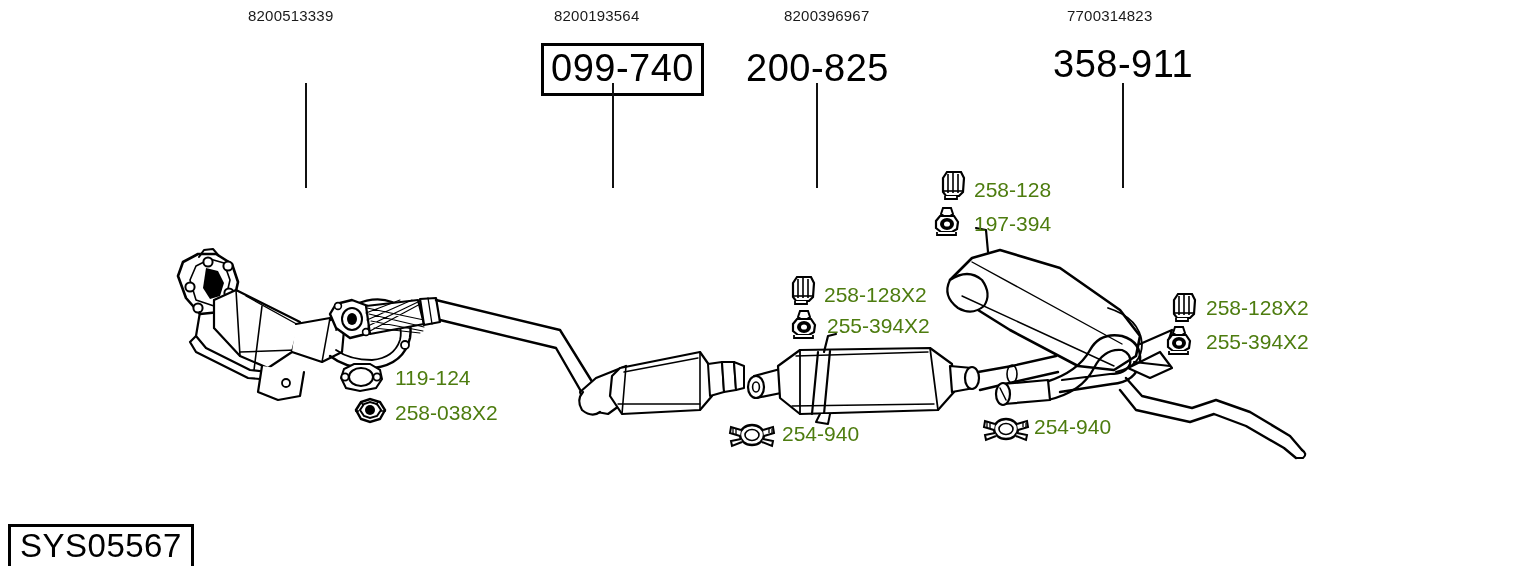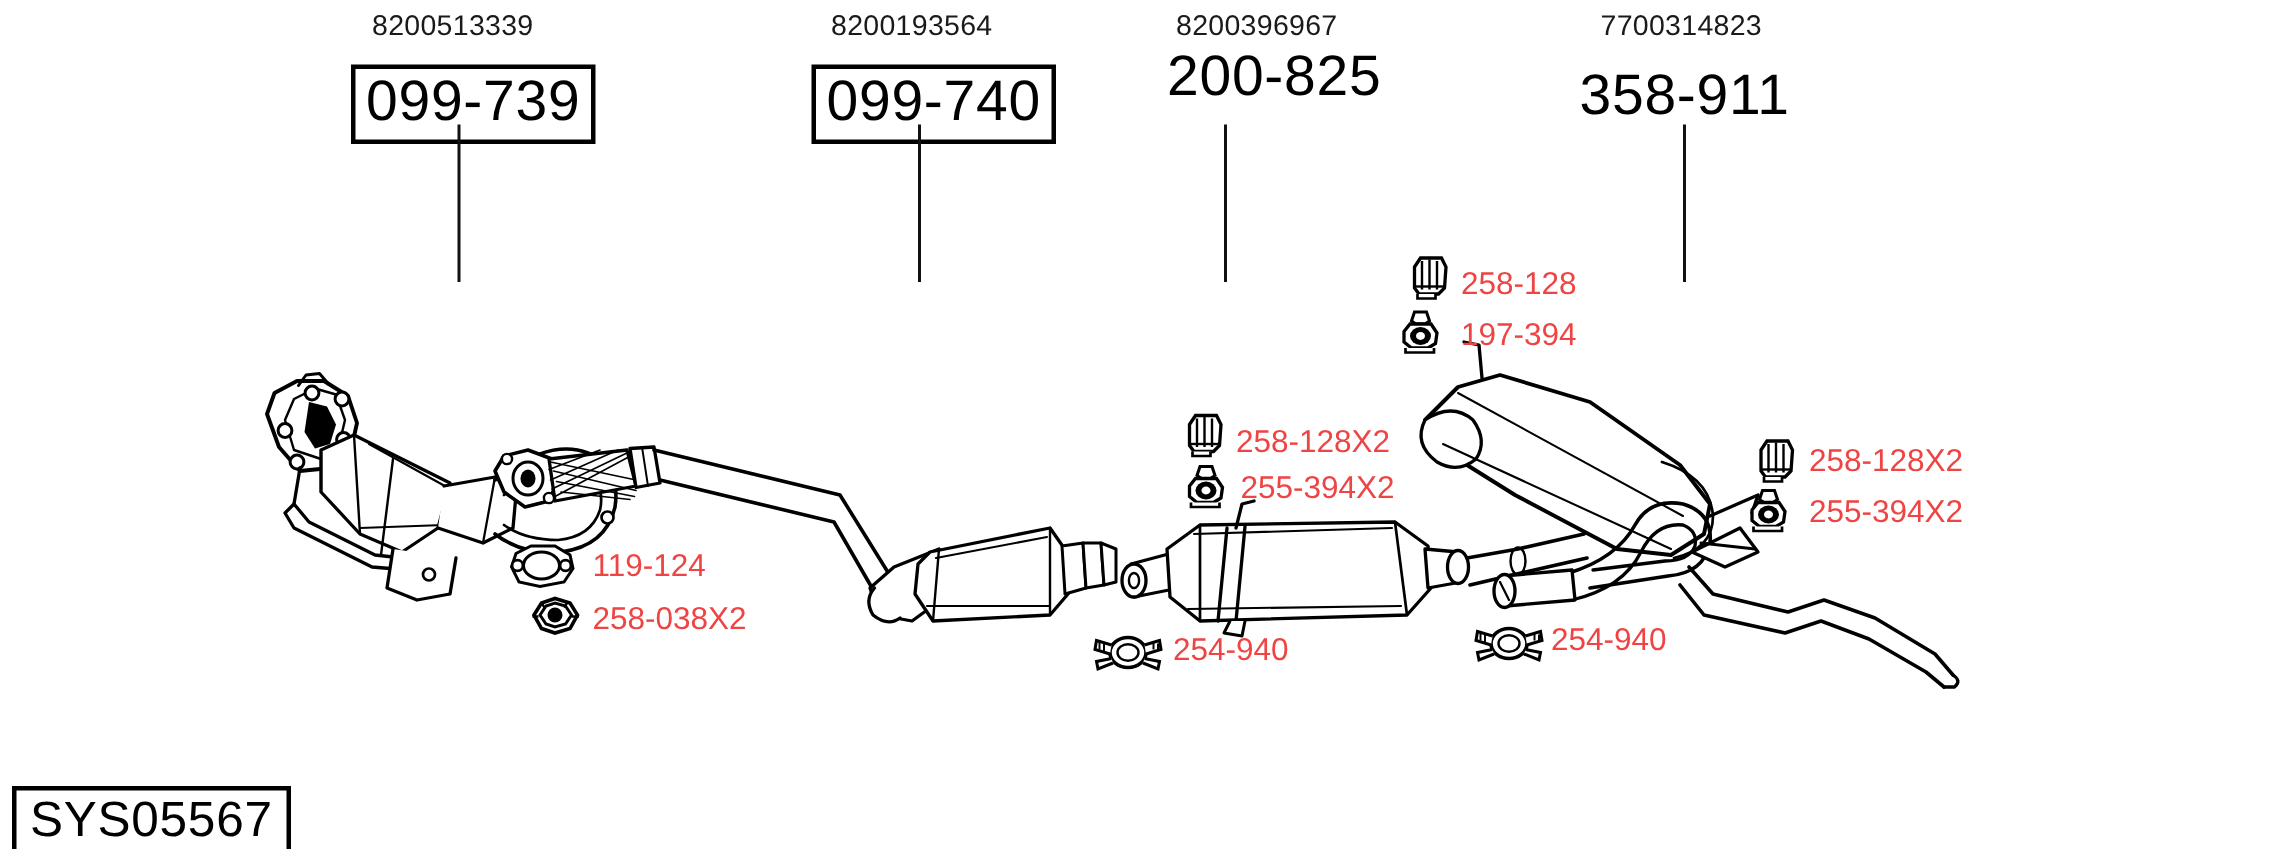--- a/index.html
+++ b/index.html
@@ -7,21 +7,21 @@
     width:1530px;height:566px;
     background:#ffffff;
     font-family:"Liberation Sans", sans-serif;
     color:#000000;
     overflow:hidden;
   }
   #diagram{position:relative;width:1530px;height:566px;}
 
   .oem-code{
     position:absolute;
-    font-size:19px;
+    font-size:15px;
     letter-spacing:.2px;
     white-space:nowrap;
     color:#1a1a1a;
   }
   .part-ref{
     position:absolute;
     font-size:38px;
     font-weight:400;
     letter-spacing:.5px;
     white-space:nowrap;
@@ -35,21 +35,21 @@
   .leader{
     position:absolute;
     width:2px;
     background:#111;
   }
 
   .callout{
     position:absolute;
     font-size:21px;
     white-space:nowrap;
-    color:#ef4444;
+    color:#4d7c0f;
   }
 
   .sys-tag{
     position:absolute;
     border:3px solid #000;
     padding:2px 9px 5px 9px;
     font-size:33px;
     letter-spacing:.5px;
     color:#000;
     line-height:1.05;
@@ -58,29 +58,28 @@
   .icon{position:absolute;}
   svg{display:block;overflow:visible;}
   .art{position:absolute;left:0;top:0;width:1530px;height:566px;pointer-events:none;}
 </style>
 </head>
 <body>
 
 <div id="diagram">
 
   <div class="oem-code" style="left:248px;top:7px;">8200513339</div>
-  <div class="part-ref boxed" style="left:234px;top:43px;">099-739</div>
   <div class="leader" style="left:305px;top:83px;height:105px;"></div>
 
   <div class="oem-code" style="left:554px;top:7px;">8200193564</div>
   <div class="part-ref boxed" style="left:541px;top:43px;">099-740</div>
   <div class="leader" style="left:612px;top:83px;height:105px;"></div>
 
   <div class="oem-code" style="left:784px;top:7px;">8200396967</div>
-  <div class="part-ref" style="left:746px;top:32px;margin-left:32px;">200-825</div>
+  <div class="part-ref" style="left:746px;top:49px;">200-825</div>
   <div class="leader" style="left:816px;top:83px;height:105px;"></div>
 
   <div class="oem-code" style="left:1067px;top:7px;text-align:right;">7700314823</div>
   <div class="part-ref" style="left:1053px;top:45px;">358-911</div>
   <div class="leader" style="left:1122px;top:83px;height:105px;"></div>
 
   <svg class="art" viewBox="0 0 1530 566">
     <g fill="none" stroke="#000" stroke-width="2.2" stroke-linejoin="round" stroke-linecap="round">
 
       <g>

